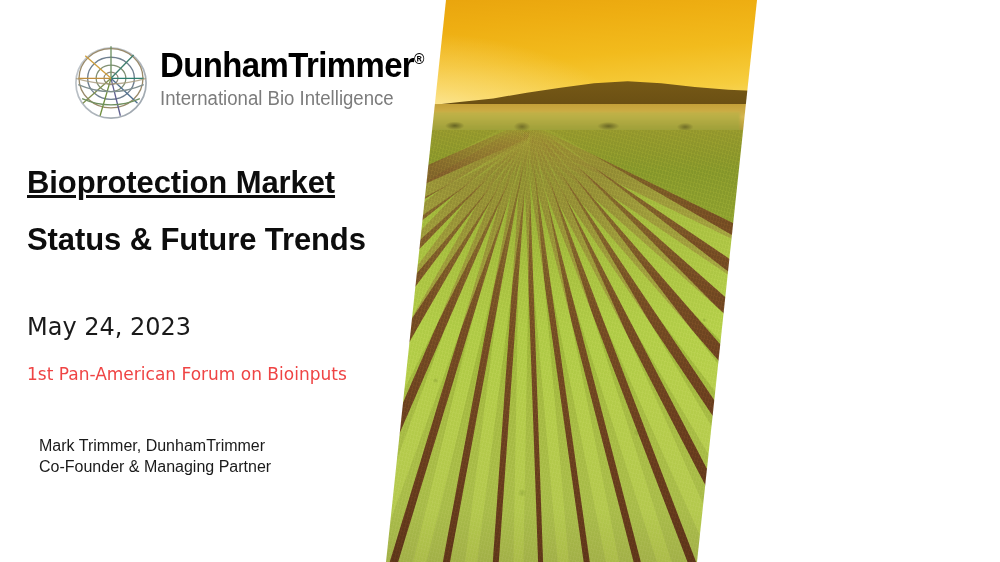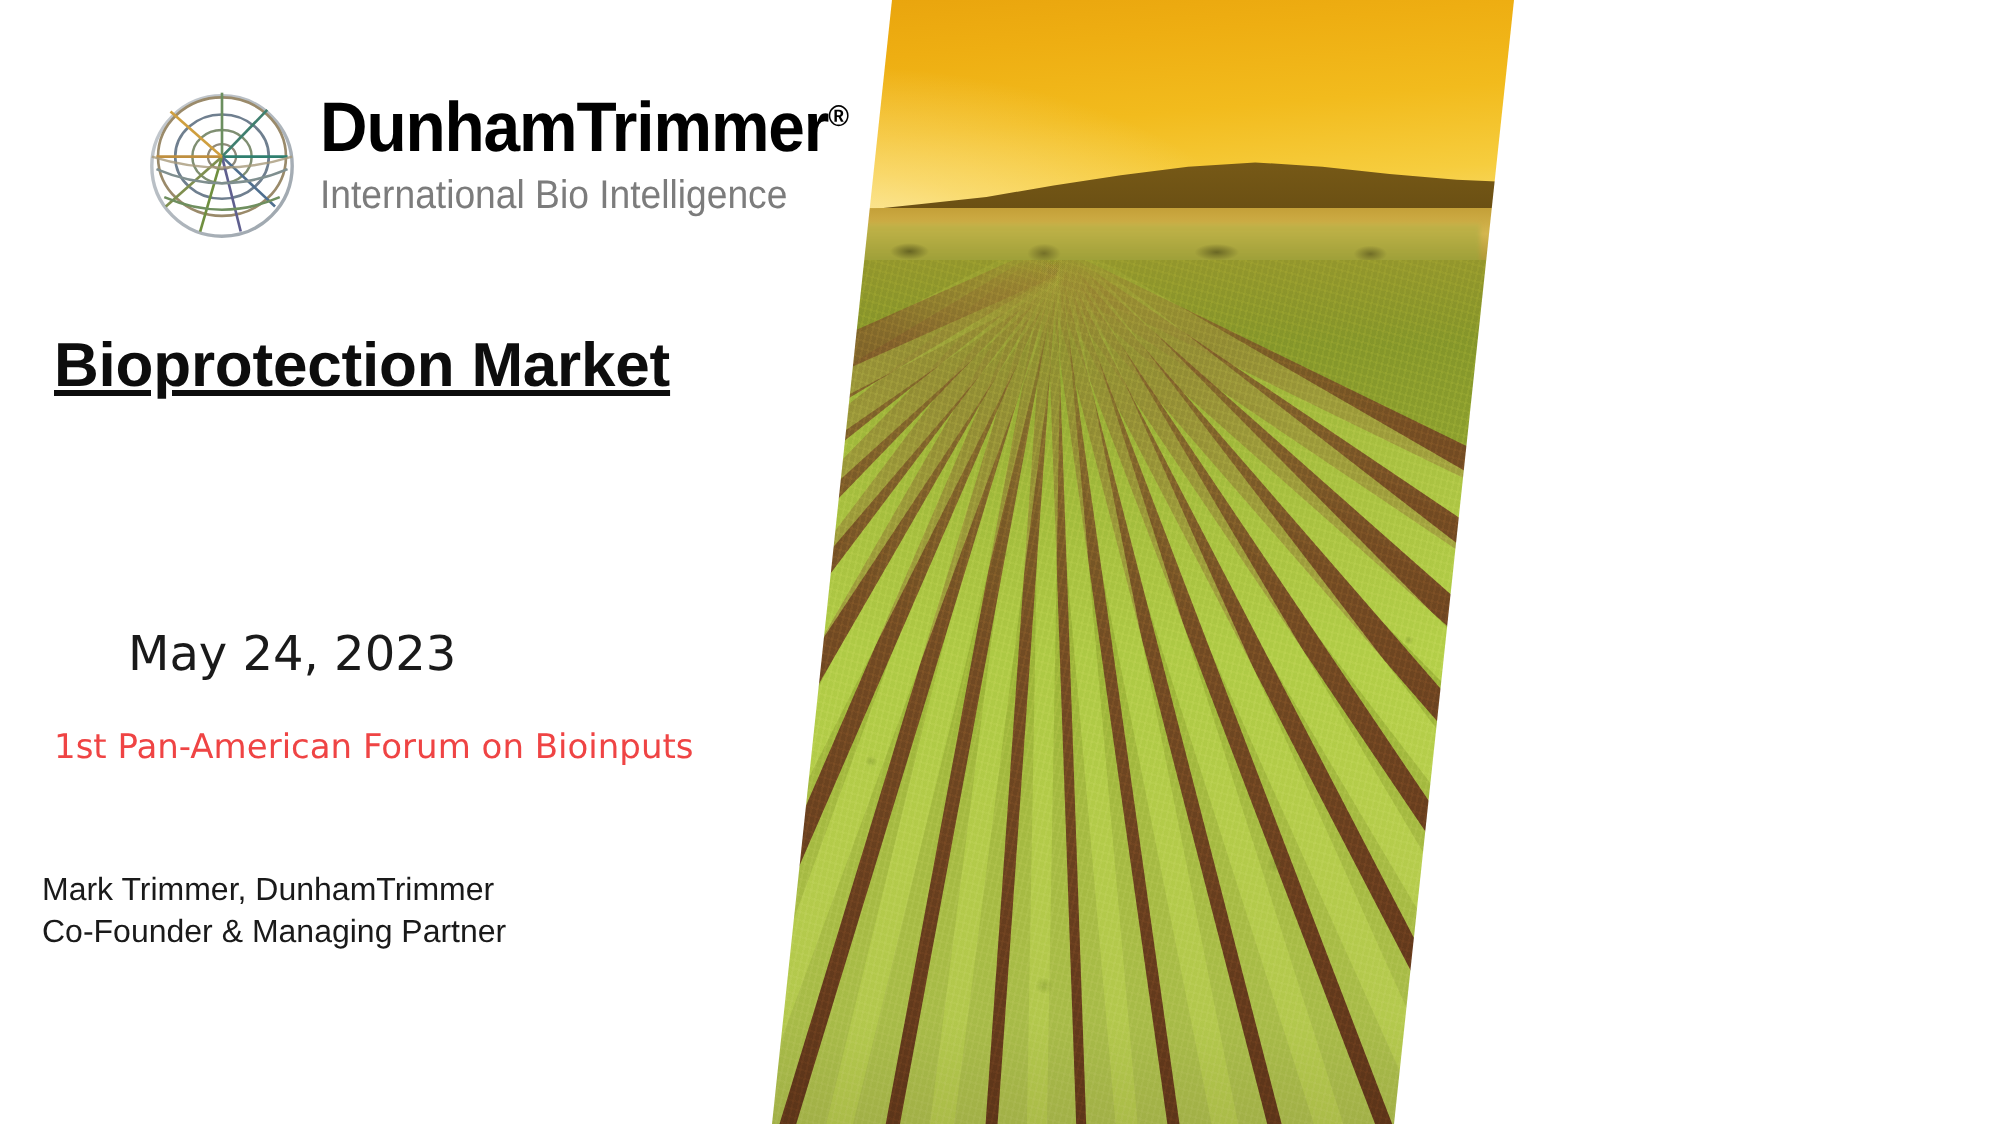--- a/index.html
+++ b/index.html
@@ -91,36 +91,35 @@
   .date-text {
     position: absolute;
     left: 27px;
     top: 313px;
     font-family: "DejaVu Sans", sans-serif;
     font-weight: normal;
     font-size: 24px;
     line-height: 28px;
     color: #1a1a1a;
     white-space: nowrap;
-    margin-left: 37px;
   }
   .event-text {
     position: absolute;
     left: 27px;
     top: 363px;
     font-family: "DejaVu Sans", sans-serif;
     font-weight: normal;
     font-size: 17px;
     line-height: 22px;
     color: #ef4444;
     white-space: nowrap;
   }
   .presenter-block {
     position: absolute;
-    left: 21px;
+    left: 39px;
     top: 435px;
   }
   .presenter-line {
     font-family: "Liberation Sans", sans-serif;
     font-weight: normal;
     font-size: 16px;
     line-height: 21px;
     color: #1a1a1a;
     white-space: nowrap;
   }
@@ -354,20 +353,21 @@
         </g>
       </svg>
     </div>
     <div class="logo-text">
       <div class="logo-wordmark"><span>DunhamTrimmer</span><span class="reg">®</span></div>
       <div class="logo-tagline">International Bio Intelligence</div>
     </div>
   </div>
 
   <div class="title-line" id="title-line-1">Bioprotection Market</div>
+  <div class="title-line" id="title-line-2">Status &amp; Future Trends</div>
 
   <div class="date-text">May 24, 2023</div>
   <div class="event-text">1st Pan-American Forum on Bioinputs</div>
 
   <div class="presenter-block">
     <div class="presenter-line">Mark Trimmer, DunhamTrimmer</div>
     <div class="presenter-line">Co-Founder &amp; Managing Partner</div>
   </div>
 
   <div class="photo-panel">

